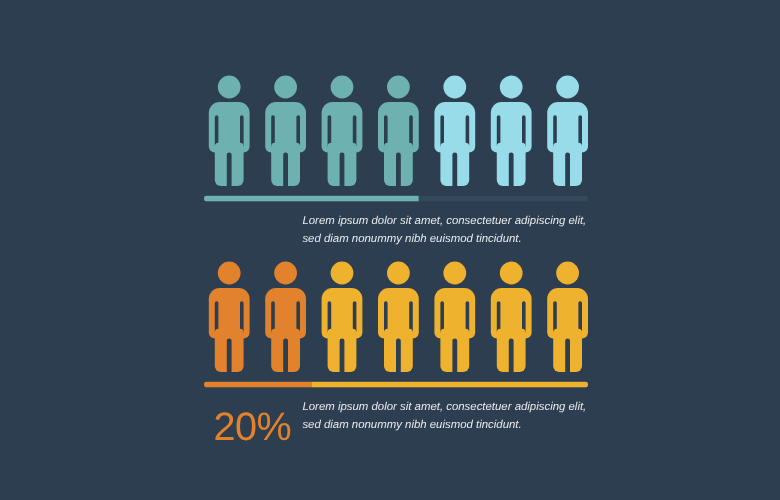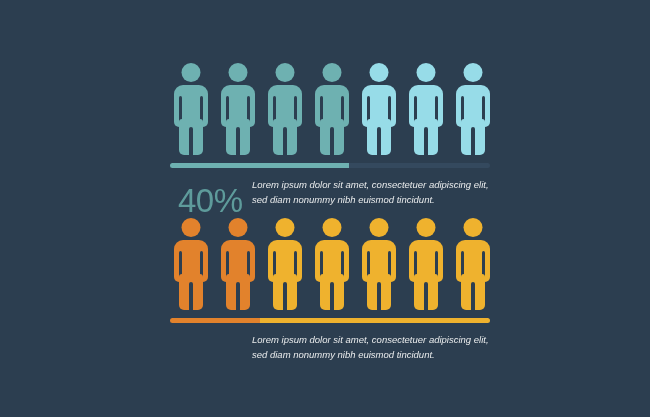--- a/index.html
+++ b/index.html
@@ -210,21 +210,20 @@
           <span class="leg-gap"></span>
       </div>
     </div>
 
     <div class="progress-bar">
       <span class="seg" style="background: rgb(110, 177, 177); width: 56%;"></span>
       <span class="seg" style="background: rgb(52, 73, 94); width: 44%;"></span>
     </div>
 
     <div class="caption-row">
-      <div class="percent" style="color: rgb(94, 155, 155);">40%</div>
       <div class="caption-text">Lorem ipsum dolor sit amet, consectetuer adipiscing elit, sed diam nonummy nibh euismod tincidunt.</div>
     </div>
   </div>
 
   <div class="stat-block block-bottom">
 
     <div class="people-row">
       <div class="person" style="left: 0px; color: rgb(226, 130, 44);">
         <span class="head"></span>
           <span class="torso"></span>
@@ -282,17 +281,18 @@
           <span class="leg-gap"></span>
       </div>
     </div>
 
     <div class="progress-bar">
       <span class="seg" style="background: rgb(226, 130, 44); width: 28%;"></span>
       <span class="seg" style="background: rgb(239, 178, 46); width: 72%;"></span>
     </div>
 
     <div class="caption-row">
+      <div class="percent" style="color: rgb(226, 130, 44);">20%</div>
       <div class="caption-text">Lorem ipsum dolor sit amet, consectetuer adipiscing elit, sed diam nonummy nibh euismod tincidunt.</div>
     </div>
   </div>
 
 </div>
 
 </body></html>

